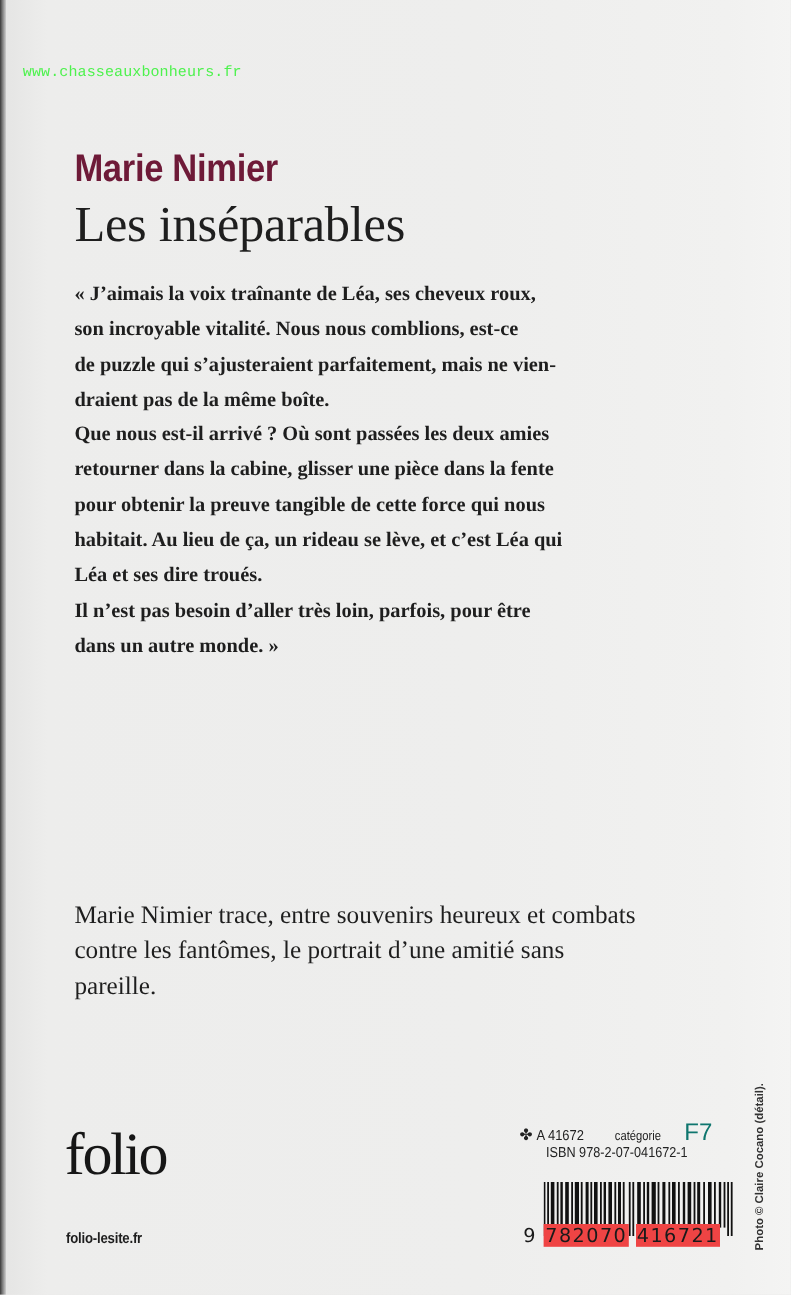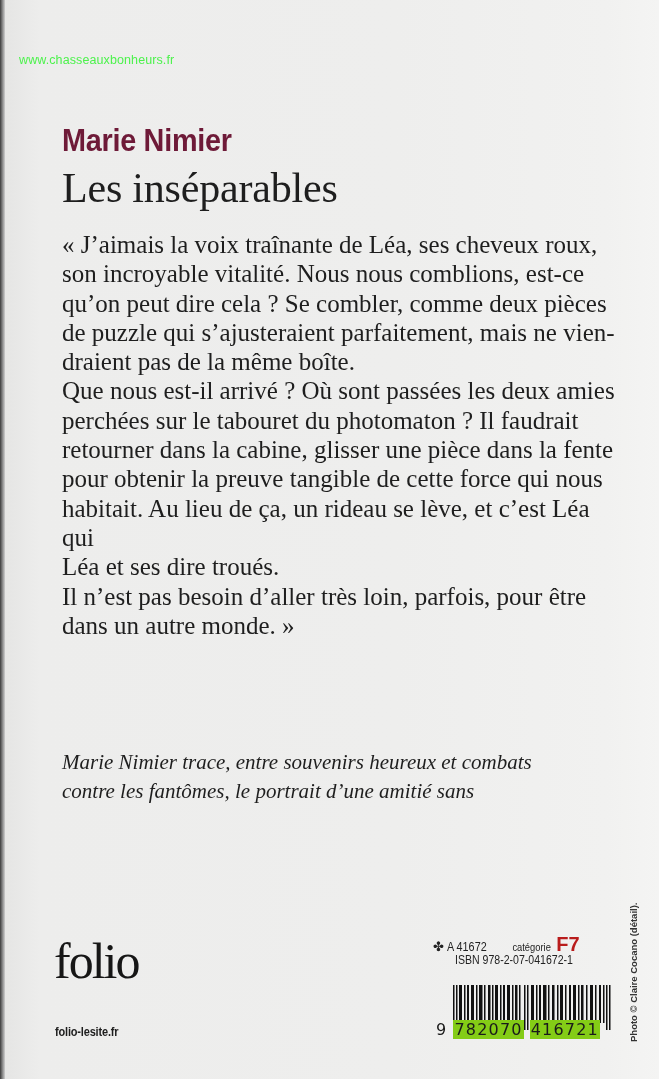--- a/index.html
+++ b/index.html
@@ -13,77 +13,77 @@
     .cover {
       position: absolute; left: 0; top: 0; width: 659px; height: 1079px;
       background: linear-gradient(90deg, #e4e4e3 0%, #ededec 6%, #eeeeed 60%, #f1f1f0 92%, #f4f4f3 100%);
     }
     .left-edge {
       position: absolute; left: 0; top: 0; width: 5px; height: 1079px;
       background: linear-gradient(90deg, #3a3a3a 0%, #7a7a7a 40%, #cfcfcf 100%);
     }
     .watermark {
       position: absolute; left: 19px; top: 53px;
-      font-family: Liberation Sans, sans-serif;
+      font-family: Liberation Mono, monospace;
       font-size: 12.5px; color: #4df24d; letter-spacing: 0.1px;
     }
     .author {
       position: absolute; left: 62px; top: 122px;
       font-family: "Liberation Sans", sans-serif;
       font-weight: bold; font-size: 32px; color: #6e1a38;
       letter-spacing: -0.3px; transform: scaleX(0.9); transform-origin: left;
     }
     .title {
       position: absolute; left: 62px; top: 164px;
       font-size: 42px; color: #1e1e1e; letter-spacing: -0.2px;
     }
     .blurb {
       position: absolute; left: 62px; top: 230px; width: 560px;
-      font-size: 25px; line-height: 29.3px; color: #1e1e1e;
+      font-size: 17px; line-height: 29.3px; color: #1e1e1e; font-weight: bold;
     }
     .blurb .line { display: block; }
     .summary {
       position: absolute; left: 62px; top: 748px; width: 560px;
       font-size: 21px; line-height: 29.3px; color: #1e1e1e;
     }
-    .summary .line { display: block; white-space: nowrap; font-style: italic; }
+    .summary .line { display: block; white-space: nowrap; }
     .folio-logo {
       position: absolute; left: 54px; top: 936px;
       font-size: 50px; letter-spacing: -2px; color: #161616; line-height: 1;
     }
     .folio-site {
       position: absolute; left: 55px; top: 1025px;
       font-family: "Liberation Sans", sans-serif; font-weight: bold;
       font-size: 12.5px; color: #1e1e1e; letter-spacing: -0.2px;
       transform: scaleX(0.88); transform-origin: left;
     }
     .meta-row {
       position: absolute; left: 433px; top: 933px;
       font-family: "Liberation Sans", sans-serif; font-size: 12px; color: #222;
       display: flex; align-items: baseline; white-space: nowrap;
     }
     .meta-row .ref-icon { font-size: 13px; margin-right: 3px; }
     .meta-row .ref { transform: scaleX(0.9); transform-origin: left; display: inline-block; }
     .meta-row .cat-label { margin-left: 18px; font-size: 11px; transform: scaleX(0.85); display: inline-block; }
-    .meta-row .cat-value { margin-left: 2px; font-weight: bold; font-size: 20px; color: #b91c1c; }
+    .meta-row .cat-value { margin-left: 16px; font-weight: normal; font-size: 20px; color: #0f766e; }
     .isbn {
       position: absolute; left: 455px; top: 953px;
       font-family: "Liberation Sans", sans-serif; font-size: 12px; color: #222;
       transform: scaleX(0.88); transform-origin: left; white-space: nowrap;
     }
     .barcode {
       position: absolute; left: 453px; top: 985px; width: 158px; height: 45px;
     }
     .barcode-digits {
       position: absolute; left: 436px; top: 1020px;
       font-family: "DejaVu Sans", sans-serif; font-size: 16px; color: #1a1a1a;
       white-space: nowrap; letter-spacing: 1.2px;
     }
     .barcode-digits .lead { margin-right: 6px; }
-    .barcode-digits .grp { background: #84cc16; padding: 0 1px; }
+    .barcode-digits .grp { background: #ef4444; padding: 0 1px; }
     .photo-credit {
       position: absolute; left: 628px; top: 1042px;
       transform: rotate(-90deg); transform-origin: left top;
       font-family: "Liberation Sans", sans-serif; font-weight: bold;
       font-size: 9.5px; color: #333; white-space: nowrap;
     }
   </style>
 </head>
 <body>
 
@@ -91,36 +91,35 @@
 <div class="left-edge"></div>
 
 <div class="watermark">www.chasseauxbonheurs.fr</div>
 
 <div class="author">Marie Nimier</div>
 <div class="title">Les inséparables</div>
 
 <div class="blurb">
   <span class="line">« J’aimais la voix traînante de Léa, ses cheveux roux,</span>
   <span class="line">son incroyable vitalité. Nous nous comblions, est-ce</span>
-  <span class="line">qu’on peut dire cela ? Se combler, comme deux pièces</span>
   <span class="line">de puzzle qui s’ajusteraient parfaitement, mais ne vien-</span>
   <span class="line">draient pas de la même boîte.</span>
   <span class="line">Que nous est-il arrivé ? Où sont passées les deux amies</span>
-  <span class="line">perchées sur le tabouret du photomaton ? Il faudrait</span>
   <span class="line">retourner dans la cabine, glisser une pièce dans la fente</span>
   <span class="line">pour obtenir la preuve tangible de cette force qui nous</span>
   <span class="line">habitait. Au lieu de ça, un rideau se lève, et c’est Léa qui</span>
   <span class="line">Léa et ses dire troués.</span>
   <span class="line">Il n’est pas besoin d’aller très loin, parfois, pour être</span>
   <span class="line">dans un autre monde. »</span>
 </div>
 
 <div class="summary">
   <span class="line">Marie Nimier trace, entre souvenirs heureux et combats</span>
   <span class="line">contre les fantômes, le portrait d’une amitié sans</span>
+  <span class="line">pareille.</span>
 </div>
 
 <div class="folio-logo">folio</div>
 <div class="folio-site">folio-lesite.fr</div>
 
 <div class="meta-row">
   <span class="ref-icon">✤</span>
   <span class="ref">A 41672</span>
   <span class="cat-label">catégorie</span>
   <span class="cat-value">F7</span>

